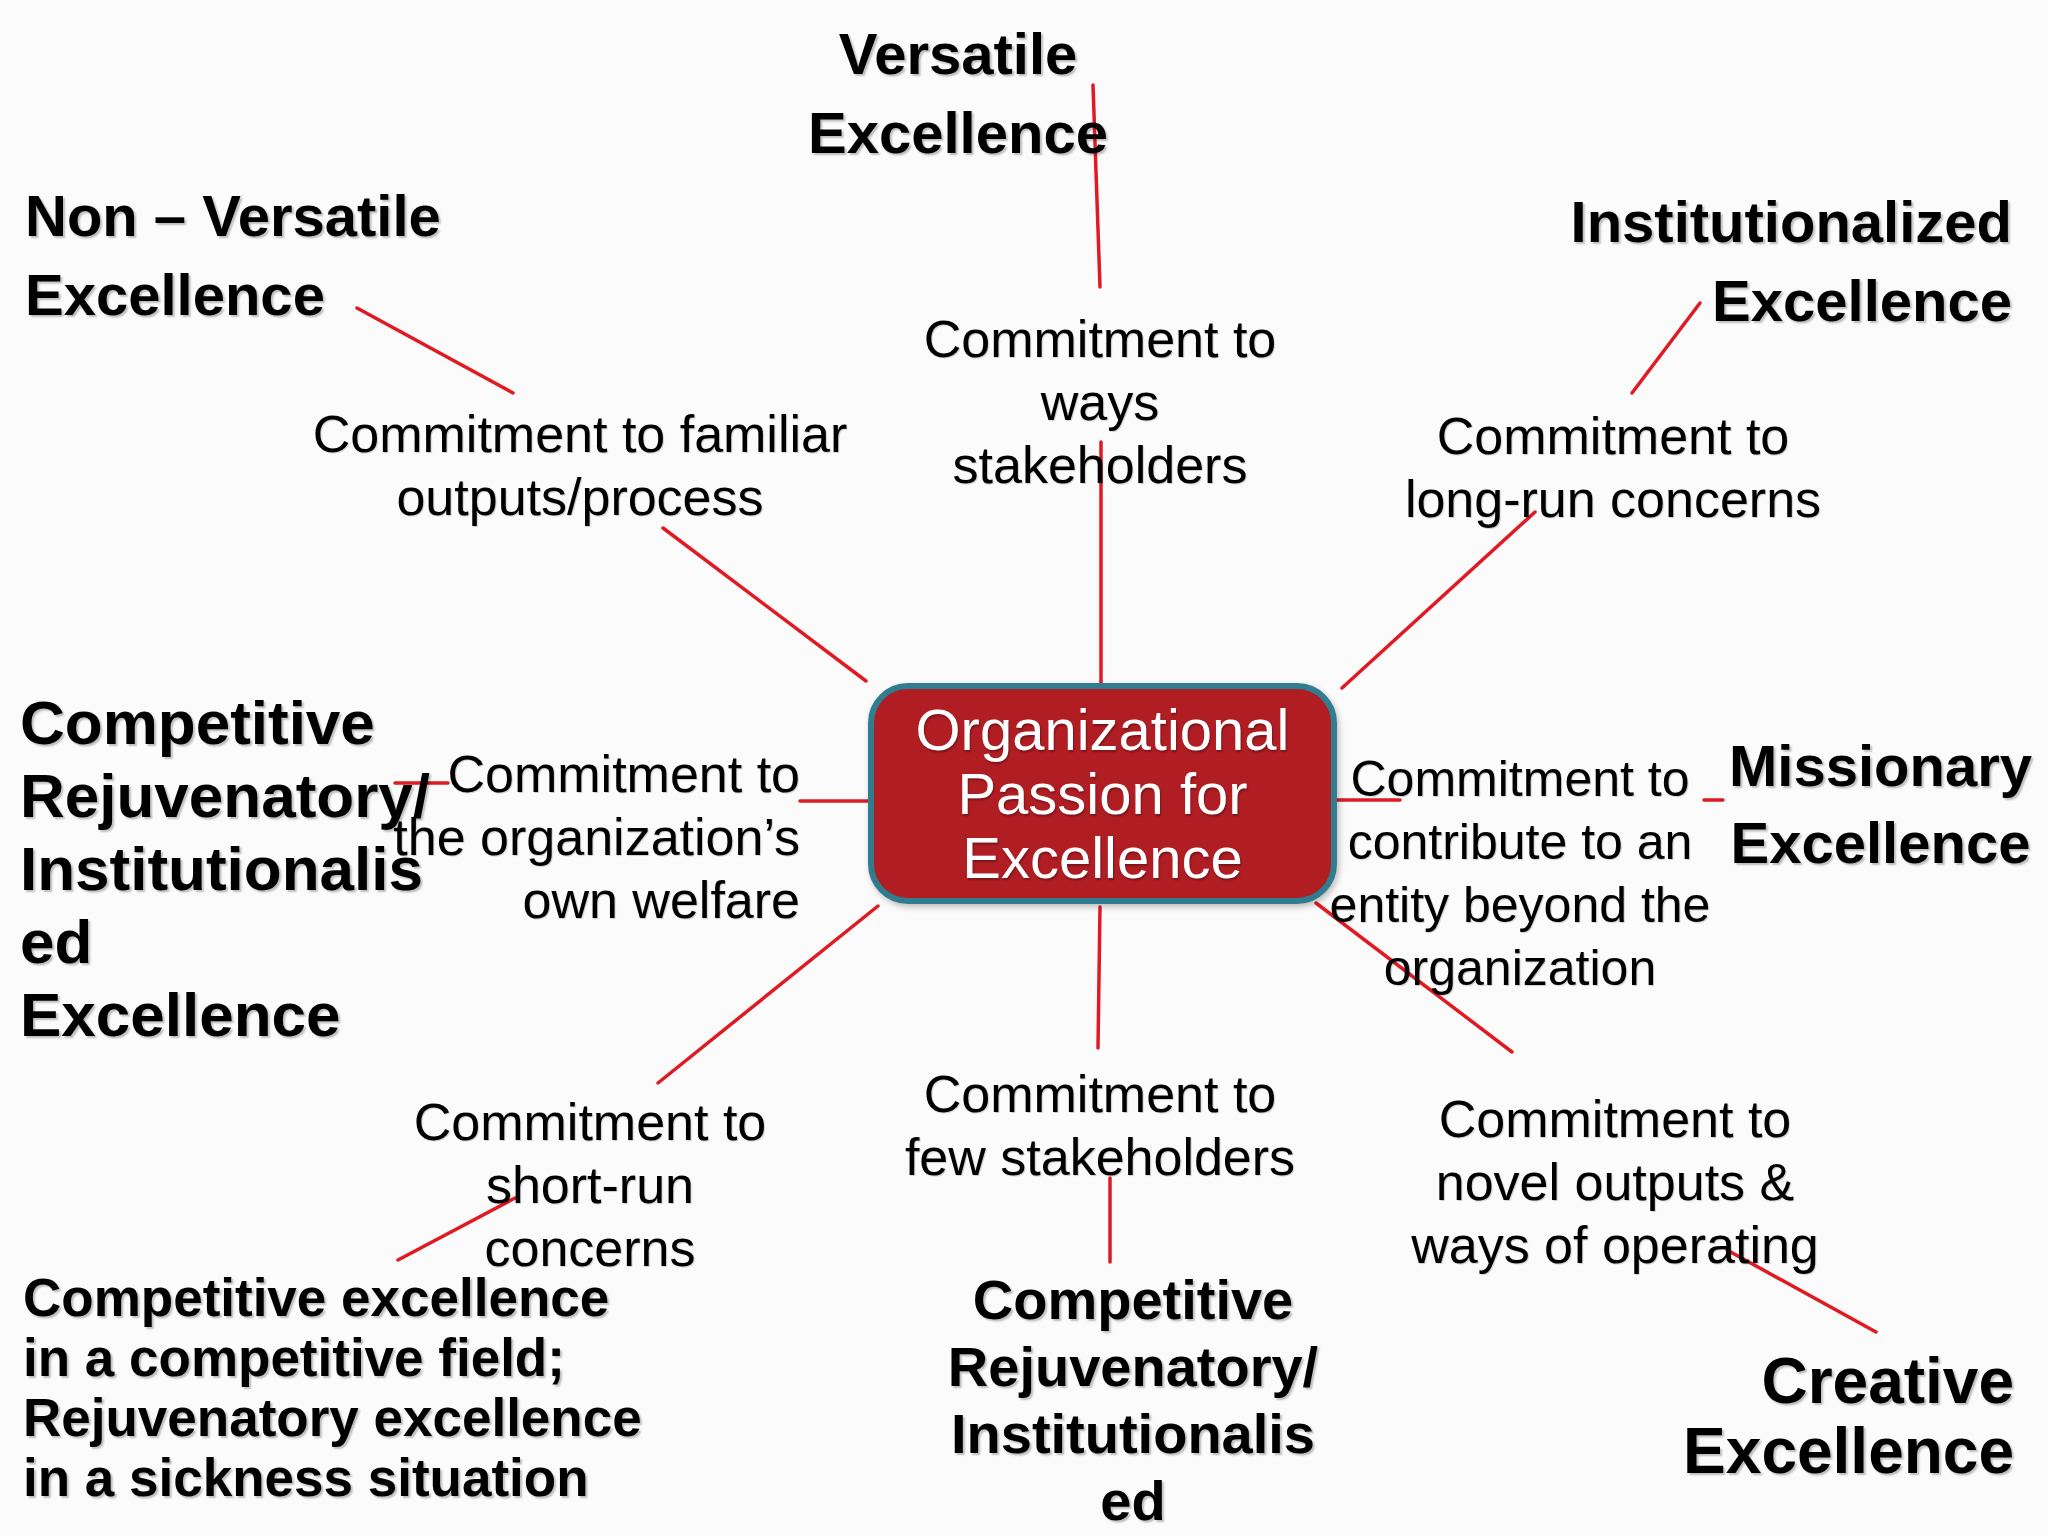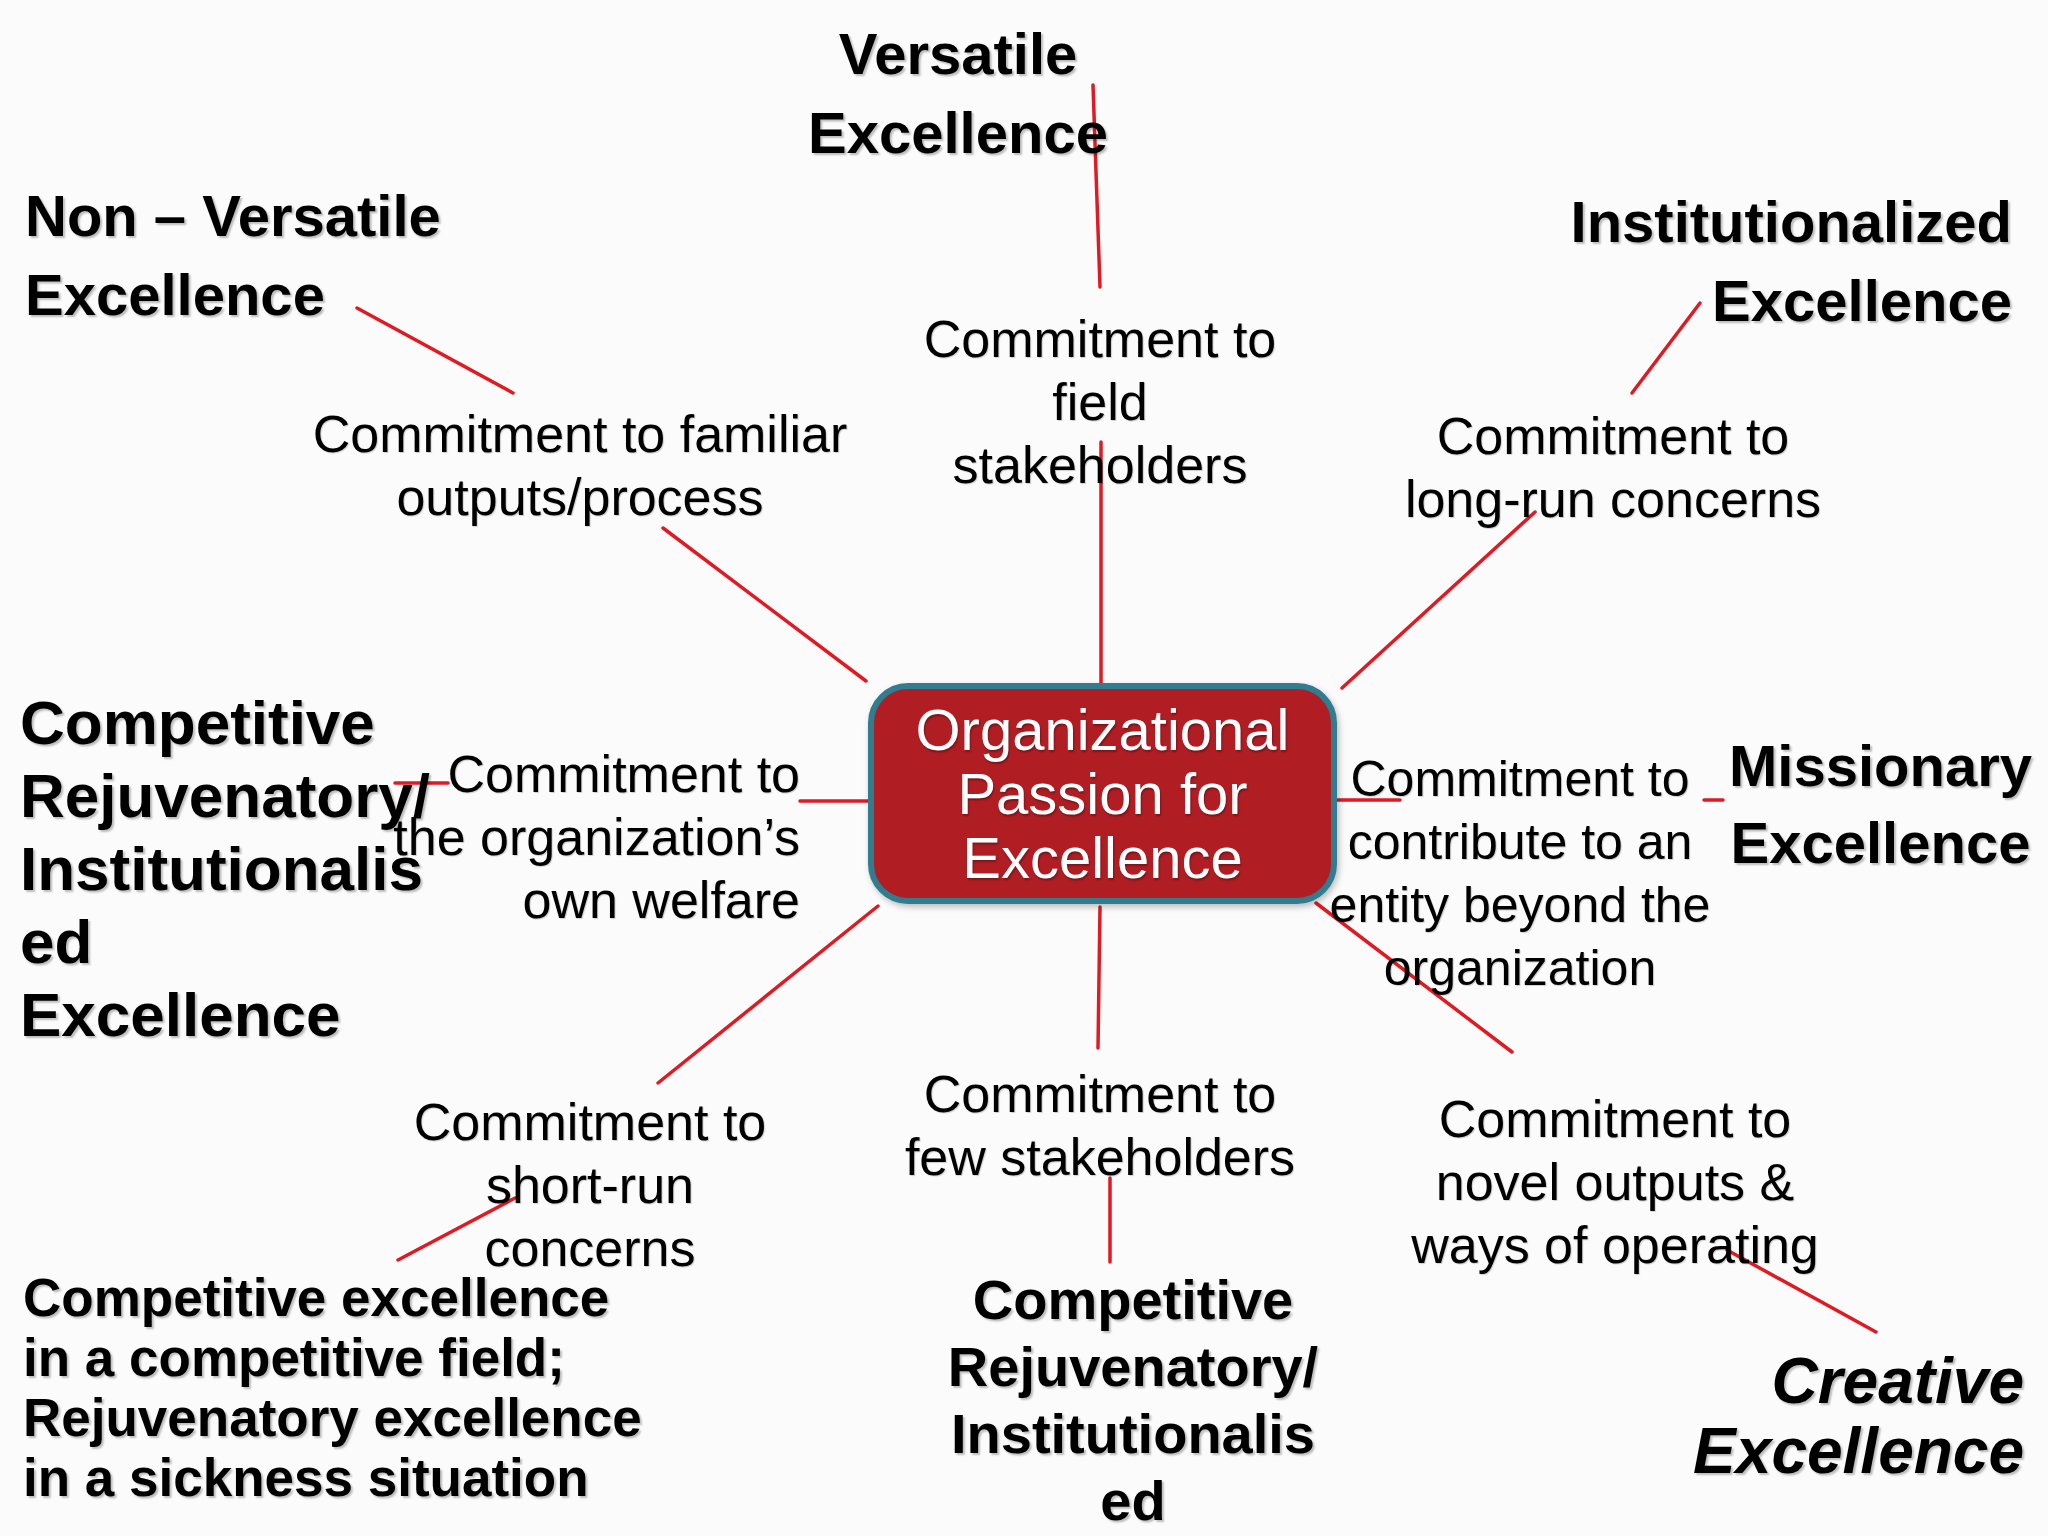--- a/index.html
+++ b/index.html
@@ -48,21 +48,21 @@
     white-space:nowrap;
   }
   
   .lbl-versatile{left:658px;top:14px;width:600px;text-align:center;}
   .lbl-noncreative{left:25px;top:176px;text-align:left;}
   .lbl-institutionalized{right:36px;top:182px;text-align:right;}
   .lbl-leftblock{left:20px;top:686px;font-size:62px;line-height:73px;text-align:left;}
   .lbl-missionary{right:16px;top:727px;line-height:77px;text-align:center;margin-left:44px;}
   .lbl-bottomleft{left:23px;top:1268px;font-size:53px;line-height:60px;text-align:left;}
   .lbl-bottomcenter{left:833px;top:1266px;width:600px;font-size:56px;line-height:67px;text-align:center;}
-  .lbl-creative{right:24px;top:1346px;font-size:64px;line-height:70px;text-align:right;font-style:italic;}
+  .lbl-creative{right:34px;top:1346px;font-size:64px;line-height:70px;text-align:right;}
   
   .com-top{left:850px;top:308px;width:500px;text-align:center;}
   .com-topleft{left:280px;top:403px;width:600px;text-align:center;}
   .com-topright{left:1363px;top:405px;width:500px;text-align:center;}
   .com-left{left:350px;top:743px;width:450px;text-align:right;}
   .com-right{left:1300px;top:748px;width:440px;text-align:center;font-size:50px;}
   .com-bottomleft{left:340px;top:1091px;width:500px;text-align:center;}
   .com-bottomcenter{left:850px;top:1063px;width:500px;text-align:center;}
   .com-bottomright{left:1365px;top:1088px;width:500px;text-align:center;}
   
@@ -153,21 +153,21 @@
     <span class="tline">ed</span>
   </div>
 
   <div class="label lbl-creative">
     <span class="tline">Creative</span>
     <span class="tline">Excellence</span>
   </div>
 
   <div class="commit com-top">
     <span class="tline">Commitment to</span>
-    <span class="tline">field</span>
+    <span class="tline">ways</span>
     <span class="tline">stakeholders</span>
   </div>
 
   <div class="commit com-topleft">
     <span class="tline">Commitment to familiar</span>
     <span class="tline">outputs/process</span>
   </div>
 
   <div class="commit com-topright">
     <span class="tline">Commitment to</span>

